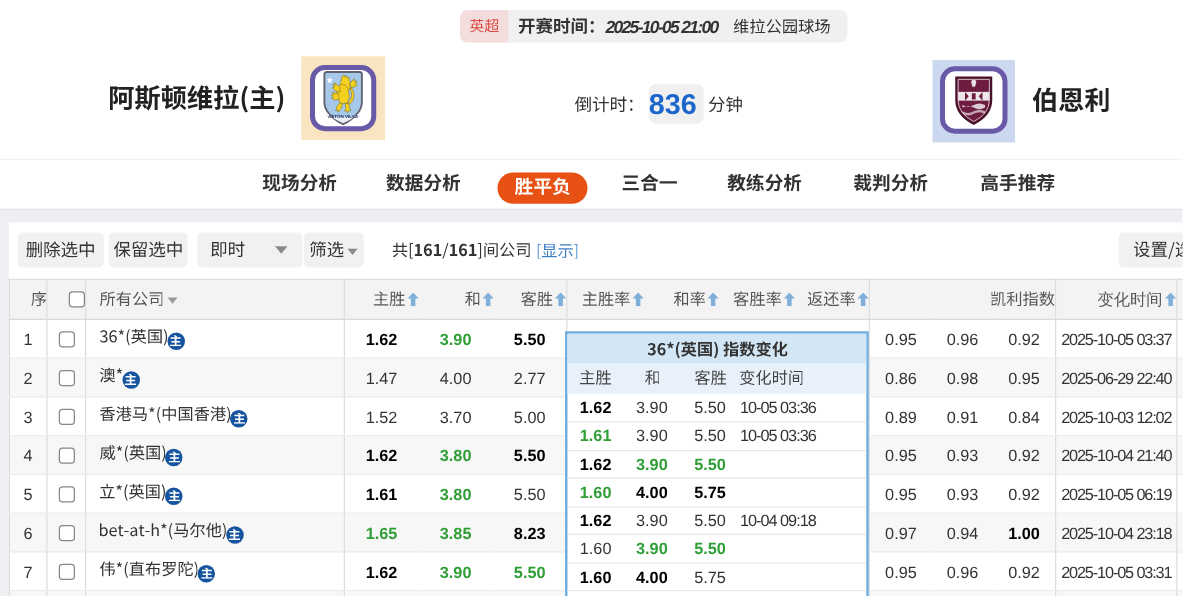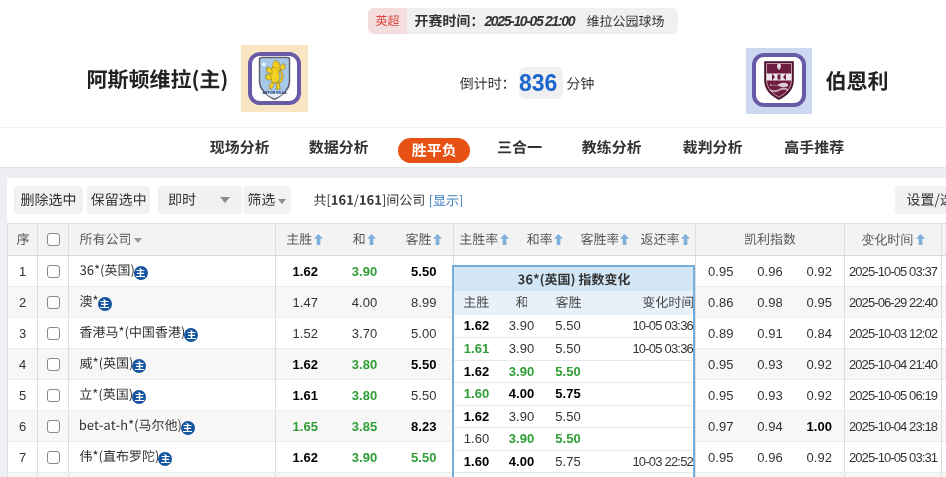--- a/index.html
+++ b/index.html
@@ -44,42 +44,42 @@
 #fb4 { left:236px; width:48px; }
 #fb5 { left:888px; width:80px; text-align:left; padding-left:12px; }
 .caret { display:inline-block; width:0; height:0; border-left:5px solid transparent; border-right:5px solid transparent; border-top:6px solid #8a8a8a; vertical-align:1px; }
 #fb3 .caret { position:absolute; right:12px; top:11px; }
 #fb4 .caret { border-left-width:4px; border-right-width:4px; border-top-width:5px; margin-left:3px; }
 #ftext { position:absolute; left:307px; top:8px; height:28px; line-height:28px; font-size:14px; color:#333; }
 #ftext .show { color:#3d7fc3; margin-left:6px; }
 
 
 #tbl { position:absolute; left:0; top:45px; border-collapse:collapse; table-layout:fixed; width:941px; font-size:13px; }
-#tbl th { background:#f3f3f3; color:#555; font-weight:normal; height:32px; border-bottom:1px solid #d9d9d9; border-top:1px solid #ddd; }
+#tbl th { background:#f3f3f3; color:#555; font-weight:normal; height:32px; border-bottom:1px solid #d9d9d9; border-top:1px solid #ddd;text-align:right; }
 #tbl td { height:31px; text-align:center; color:#333; border-bottom:1px solid #ececec; }
 #tbl tr.alt td { background:#f7f7f7; }
 #tbl .bl { border-left:1px solid #ddd; }
 #tbl .br { border-right:1px solid #ddd; }
 #tbl td.co { text-align:left; padding-left:11px; }
 .up, #tbl td.up { color:#000000; font-weight:bold; }
 .dn, #tbl td.dn { color:#2f9e36; font-weight:bold; }
 .cb { display:inline-block; width:13px; height:13px; background:#fff; border:1.5px solid #878787; border-radius:3px; vertical-align:-2px; }
 .zhu { display:inline-block; width:14px; height:14px; border-radius:50%; background:#15549f; color:#fff; font-size:11px; font-weight:bold; line-height:14px; text-align:center; margin-left:0; vertical-align:-2px; }
 .arr { margin-left:2px; vertical-align:-1px; }
 .tm { letter-spacing:-0.9px; }
 
 
 #pop { position:absolute; left:452px; top:265px; width:243px; background:#fff; border:2px solid #72aede; z-index:5; font-size:13px; }
 #pop .ptitle { height:24px; line-height:24px; background:#d2e6f5; text-align:center; font-size:14px; font-weight:bold; color:#333; }
 #pop .phead { height:24px; line-height:24px; background:#e8f1fa; display:flex; color:#444; }
 #pop .prow { height:22.45px; line-height:21.4px; display:flex; border-top:1px solid #e8e8e8; }
 #pop .c1 { width:45px; text-align:center; }
 #pop .c2 { width:45px; text-align:center; }
 #pop .c3 { width:48px; text-align:center; }
-#pop .c4 { width:101px; text-align:right; letter-spacing:-0.8px; }
+#pop .c4 { width:101px; text-align:left; letter-spacing:-0.8px; }
 </style>
 </head>
 <body>
 
 <div id="topbar">
     <span class="lg"><svg width="23.2" height="11.1" viewBox="0.5 -10.1 23.2 11.1" style="display:inline-block;vertical-align:-1.0px;">
         <path d="M5.5 -7.5V-6.1H1.9V-3.3H0.7V-2.5H5.2C4.7 -1.4 3.5 -0.4 0.5 0.2C0.7 0.4 0.9 0.8 1.0 1.0C4.1 0.2 5.5 -0.9 6.1 -2.2C7.0 -0.4 8.7 0.6 11.1 1.0C11.2 0.7 11.4 0.4 11.6 0.2C9.3 -0.2 7.7 -1.0 6.8 -2.5H11.3V-3.3H10.2V-6.1H6.4V-7.5ZM2.8 -3.3V-5.4H5.5V-4.2C5.5 -3.9 5.5 -3.6 5.4 -3.3ZM9.3 -3.3H6.4C6.4 -3.6 6.4 -3.9 6.4 -4.2V-5.4H9.3ZM7.7 -10.1V-9.0H4.3V-10.1H3.4V-9.0H0.8V-8.2H3.4V-6.9H4.3V-8.2H7.7V-6.9H8.6V-8.2H11.1V-9.0H8.6V-10.1Z M19.1 -4.2H22.0V-2.0H19.1ZM18.3 -4.9V-1.2H22.9V-4.9ZM13.2 -4.7C13.1 -2.6 13.0 -0.7 12.3 0.5C12.5 0.6 12.9 0.9 13.1 1.0C13.4 0.3 13.6 -0.5 13.8 -1.4C14.6 0.3 16.1 0.6 18.6 0.6H23.3C23.3 0.4 23.5 -0.0 23.6 -0.2C22.9 -0.2 19.2 -0.2 18.6 -0.2C17.4 -0.2 16.5 -0.3 15.8 -0.6V-3.0H17.6V-3.8H15.8V-5.5H17.7C17.9 -5.4 18.1 -5.2 18.2 -5.1C19.5 -5.9 20.2 -7.0 20.4 -8.8H22.3C22.2 -7.2 22.1 -6.6 21.9 -6.4C21.8 -6.3 21.7 -6.3 21.6 -6.3C21.4 -6.3 20.9 -6.3 20.4 -6.4C20.5 -6.2 20.6 -5.8 20.6 -5.6C21.2 -5.6 21.7 -5.6 22.0 -5.6C22.3 -5.6 22.5 -5.7 22.7 -5.9C22.9 -6.2 23.1 -7.1 23.1 -9.2C23.2 -9.3 23.2 -9.6 23.2 -9.6H17.9V-8.8H19.6C19.4 -7.4 18.8 -6.4 17.8 -5.8V-6.3H15.6V-7.8H17.5V-8.6H15.6V-10.1H14.8V-8.6H12.9V-7.8H14.8V-6.3H12.6V-5.5H15.0V-1.1C14.5 -1.5 14.2 -2.1 13.9 -2.9C13.9 -3.4 14.0 -4.0 14.0 -4.6Z" fill="#dd4540"></path>
       </svg></span>
     <span class="info"><svg width="60.2" height="13.4" viewBox="0.6 -12.1 60.2 13.4" style="display:inline-block;vertical-align:-1.3px;">
         <path d="M8.8 -9.5V-6.1H5.5V-6.5V-9.5ZM0.6 -6.1V-4.5H3.7C3.4 -2.8 2.6 -1.2 0.6 0.1C1.0 0.3 1.7 0.9 2.0 1.3C4.4 -0.2 5.2 -2.3 5.4 -4.5H8.8V1.3H10.5V-4.5H13.4V-6.1H10.5V-9.5H13.0V-11.1H1.1V-9.5H3.8V-6.5V-6.1Z M20.3 -2.7C19.9 -1.1 18.9 -0.4 14.6 -0.1C14.9 0.3 15.2 0.8 15.3 1.2C20.0 0.7 21.4 -0.4 22.0 -2.7ZM21.2 -0.6C23.0 -0.1 25.4 0.7 26.6 1.3L27.5 0.1C26.7 -0.3 25.5 -0.7 24.2 -1.0H25.3V-3.2C25.8 -3.0 26.2 -2.8 26.7 -2.6C26.9 -3.0 27.3 -3.6 27.7 -3.9C26.7 -4.2 25.7 -4.5 24.9 -5.0H27.2V-6.2H23.8V-6.7H25.6V-7.6H23.8V-8.1H25.7V-8.7H27.1V-11.0H22.2C22.1 -11.4 21.9 -11.8 21.7 -12.1L20.0 -11.6C20.1 -11.5 20.2 -11.3 20.3 -11.0H14.9V-8.7H16.3V-8.1H18.2V-7.6H16.5V-6.7H18.2V-6.2H14.8V-5.0H17.4C16.6 -4.4 15.4 -4.0 14.3 -3.7C14.7 -3.4 15.1 -2.8 15.3 -2.5C15.9 -2.6 16.4 -2.9 16.9 -3.2V-0.9H18.5V-3.0H23.8V-1.2C23.2 -1.3 22.6 -1.5 22.1 -1.6ZM22.3 -9.5V-9.0H19.8V-9.5H18.2V-9.0H16.4V-9.8H25.5V-9.0H23.8V-9.5ZM19.8 -8.1H22.3V-7.6H19.8ZM19.8 -6.7H22.3V-6.2H19.8ZM19.4 -5.0H22.9C23.2 -4.7 23.4 -4.5 23.7 -4.2H18.6C18.8 -4.5 19.1 -4.8 19.4 -5.0Z M34.4 -6.0C35.1 -5.0 36.0 -3.6 36.4 -2.8L37.9 -3.6C37.5 -4.4 36.5 -5.8 35.8 -6.7ZM32.2 -5.4V-2.8H30.5V-5.4ZM32.2 -6.9H30.5V-9.3H32.2ZM28.9 -10.8V-0.2H30.5V-1.3H33.8V-10.8ZM38.5 -11.8V-9.3H34.3V-7.6H38.5V-1.0C38.5 -0.7 38.3 -0.6 38.0 -0.6C37.7 -0.6 36.7 -0.6 35.7 -0.7C36.0 -0.2 36.2 0.6 36.3 1.0C37.7 1.1 38.7 1.0 39.3 0.7C39.9 0.5 40.2 0.0 40.2 -1.0V-7.6H41.6V-9.3H40.2V-11.8Z M43.0 -8.5V1.2H44.7V-8.5ZM43.2 -11.0C43.8 -10.3 44.5 -9.4 44.8 -8.8L46.3 -9.7C45.9 -10.3 45.2 -11.2 44.5 -11.8ZM47.7 -3.9H50.4V-2.6H47.7ZM47.7 -6.6H50.4V-5.3H47.7ZM46.2 -8.0V-1.3H51.9V-8.0ZM46.7 -11.2V-9.6H53.4V-0.6C53.4 -0.4 53.3 -0.3 53.2 -0.3C53.0 -0.3 52.5 -0.3 52.0 -0.3C52.2 0.1 52.4 0.7 52.5 1.2C53.4 1.2 54.1 1.1 54.5 0.9C55.0 0.6 55.1 0.2 55.1 -0.6V-11.2Z M59.5 -6.6C60.2 -6.6 60.8 -7.1 60.8 -7.9C60.8 -8.7 60.2 -9.2 59.5 -9.2C58.8 -9.2 58.2 -8.7 58.2 -7.9C58.2 -7.1 58.8 -6.6 59.5 -6.6ZM59.5 0.1C60.2 0.1 60.8 -0.4 60.8 -1.2C60.8 -2.0 60.2 -2.5 59.5 -2.5C58.8 -2.5 58.2 -2.0 58.2 -1.2C58.2 -0.4 58.8 0.1 59.5 0.1Z" fill="#333"></path>
@@ -279,21 +279,21 @@
     <tr class="alt">
       <td class="bl br">2</td>
           <td class="br"><span class="cb"></span></td>
       <td class="br co"><svg width="17.7" height="12.0" viewBox="0.5 -10.9 17.7 12.0" style="display:inline-block;vertical-align:-1.1px;">
               <path d="M5.8 -8.2C6.1 -7.8 6.5 -7.2 6.7 -6.9L7.3 -7.2C7.1 -7.5 6.8 -8.1 6.4 -8.5ZM9.4 -8.5C9.3 -8.1 8.9 -7.5 8.7 -7.1L9.2 -6.9C9.5 -7.2 9.8 -7.7 10.1 -8.2ZM8.5 -5.6C8.9 -5.1 9.5 -4.5 9.8 -4.1L10.3 -4.5C10.0 -4.9 9.4 -5.5 9.0 -6.0ZM1.1 -10.1C1.8 -9.7 2.7 -9.1 3.2 -8.7L3.8 -9.5C3.3 -9.8 2.4 -10.4 1.7 -10.8ZM0.5 -6.6C1.2 -6.2 2.2 -5.6 2.7 -5.3L3.2 -6.0C2.7 -6.4 1.8 -6.9 1.1 -7.3ZM0.8 0.3 1.7 0.9C2.2 -0.3 2.9 -1.9 3.4 -3.3L2.7 -3.8C2.1 -2.4 1.3 -0.7 0.8 0.3ZM7.6 -8.6V-6.7H5.6V-6.0H7.1C6.7 -5.5 6.1 -4.9 5.5 -4.6C5.7 -4.5 5.8 -4.2 5.9 -4.0C6.5 -4.4 7.2 -5.0 7.6 -5.6V-4.0H8.3V-6.0H10.5V-6.7H8.3V-8.6ZM7.5 -10.9C7.4 -10.6 7.3 -10.1 7.1 -9.6H4.3V-3.2H5.2V-8.8H10.9V-3.3H11.8V-9.6H8.1L8.6 -10.7ZM7.5 -3.4C7.5 -3.2 7.5 -2.9 7.4 -2.7H3.6V-1.8H7.1C6.6 -0.8 5.6 -0.1 3.4 0.2C3.5 0.4 3.8 0.8 3.9 1.1C6.2 0.6 7.4 -0.2 8.0 -1.5C8.7 -0.1 10.0 0.7 12.0 1.0C12.1 0.8 12.4 0.4 12.6 0.2C10.7 -0.0 9.4 -0.7 8.7 -1.8H12.3V-2.7H8.4C8.4 -2.9 8.4 -3.2 8.5 -3.4Z M15.0 -6.1 16.0 -7.4 17.1 -6.1 17.6 -6.5 16.8 -7.9 18.2 -8.5 18.0 -9.2 16.5 -8.8 16.4 -10.3H15.7L15.5 -8.8L14.1 -9.2L13.8 -8.5L15.2 -7.9L14.4 -6.5Z" fill="#333"></path>
             </svg><span class="zhu"><svg width="9.0" height="9.1" viewBox="0.5 -8.5 9.0 9.1" style="display:inline-block;vertical-align:-0.6px;">
                 <path d="M3.5 -7.8C3.9 -7.5 4.5 -7.0 4.9 -6.6H1.0V-5.4H4.3V-3.7H1.5V-2.5H4.3V-0.6H0.5V0.6H9.5V-0.6H5.7V-2.5H8.6V-3.7H5.7V-5.4H9.0V-6.6H5.9L6.4 -7.0C6.0 -7.5 5.1 -8.1 4.4 -8.5Z" fill="#fff"></path>
               </svg></span></td>
       <td>1.47</td>
           <td>4.00</td>
-          <td class="br">8.99</td>
+          <td class="br">2.77</td>
       <td></td>
           <td></td>
           <td></td>
           <td class="br"></td>
       <td>0.86</td>
           <td>0.98</td>
           <td class="br">0.95</td>
       <td class="tm br">2025-06-29 22:40</td>
           <td></td>
     </tr>
@@ -460,31 +460,31 @@
     </div>
   <div class="prow">
       <span class="c1 dn">1.60</span>
       <span class="c2 up">4.00</span>
       <span class="c3 up">5.75</span>
     </div>
   <div class="prow">
       <span class="c1 up">1.62</span>
       <span class="c2">3.90</span>
       <span class="c3">5.50</span>
+      <span class="c4">10-04 09:18</span>
     </div>
   <div class="prow">
       <span class="c1">1.60</span>
       <span class="c2 dn">3.90</span>
       <span class="c3 dn">5.50</span>
     </div>
   <div class="prow">
       <span class="c1 up">1.60</span>
       <span class="c2 up">4.00</span>
       <span class="c3">5.75</span>
-      <span class="c4">10-03 22:52</span>
     </div>
   <div class="prow">
       <span class="c1 up">1.61</span>
       <span class="c2">3.90</span>
       <span class="c3">5.50</span>
       <span class="c4">10-03 22:51</span>
     </div>
 </div>
 
 </body></html>

